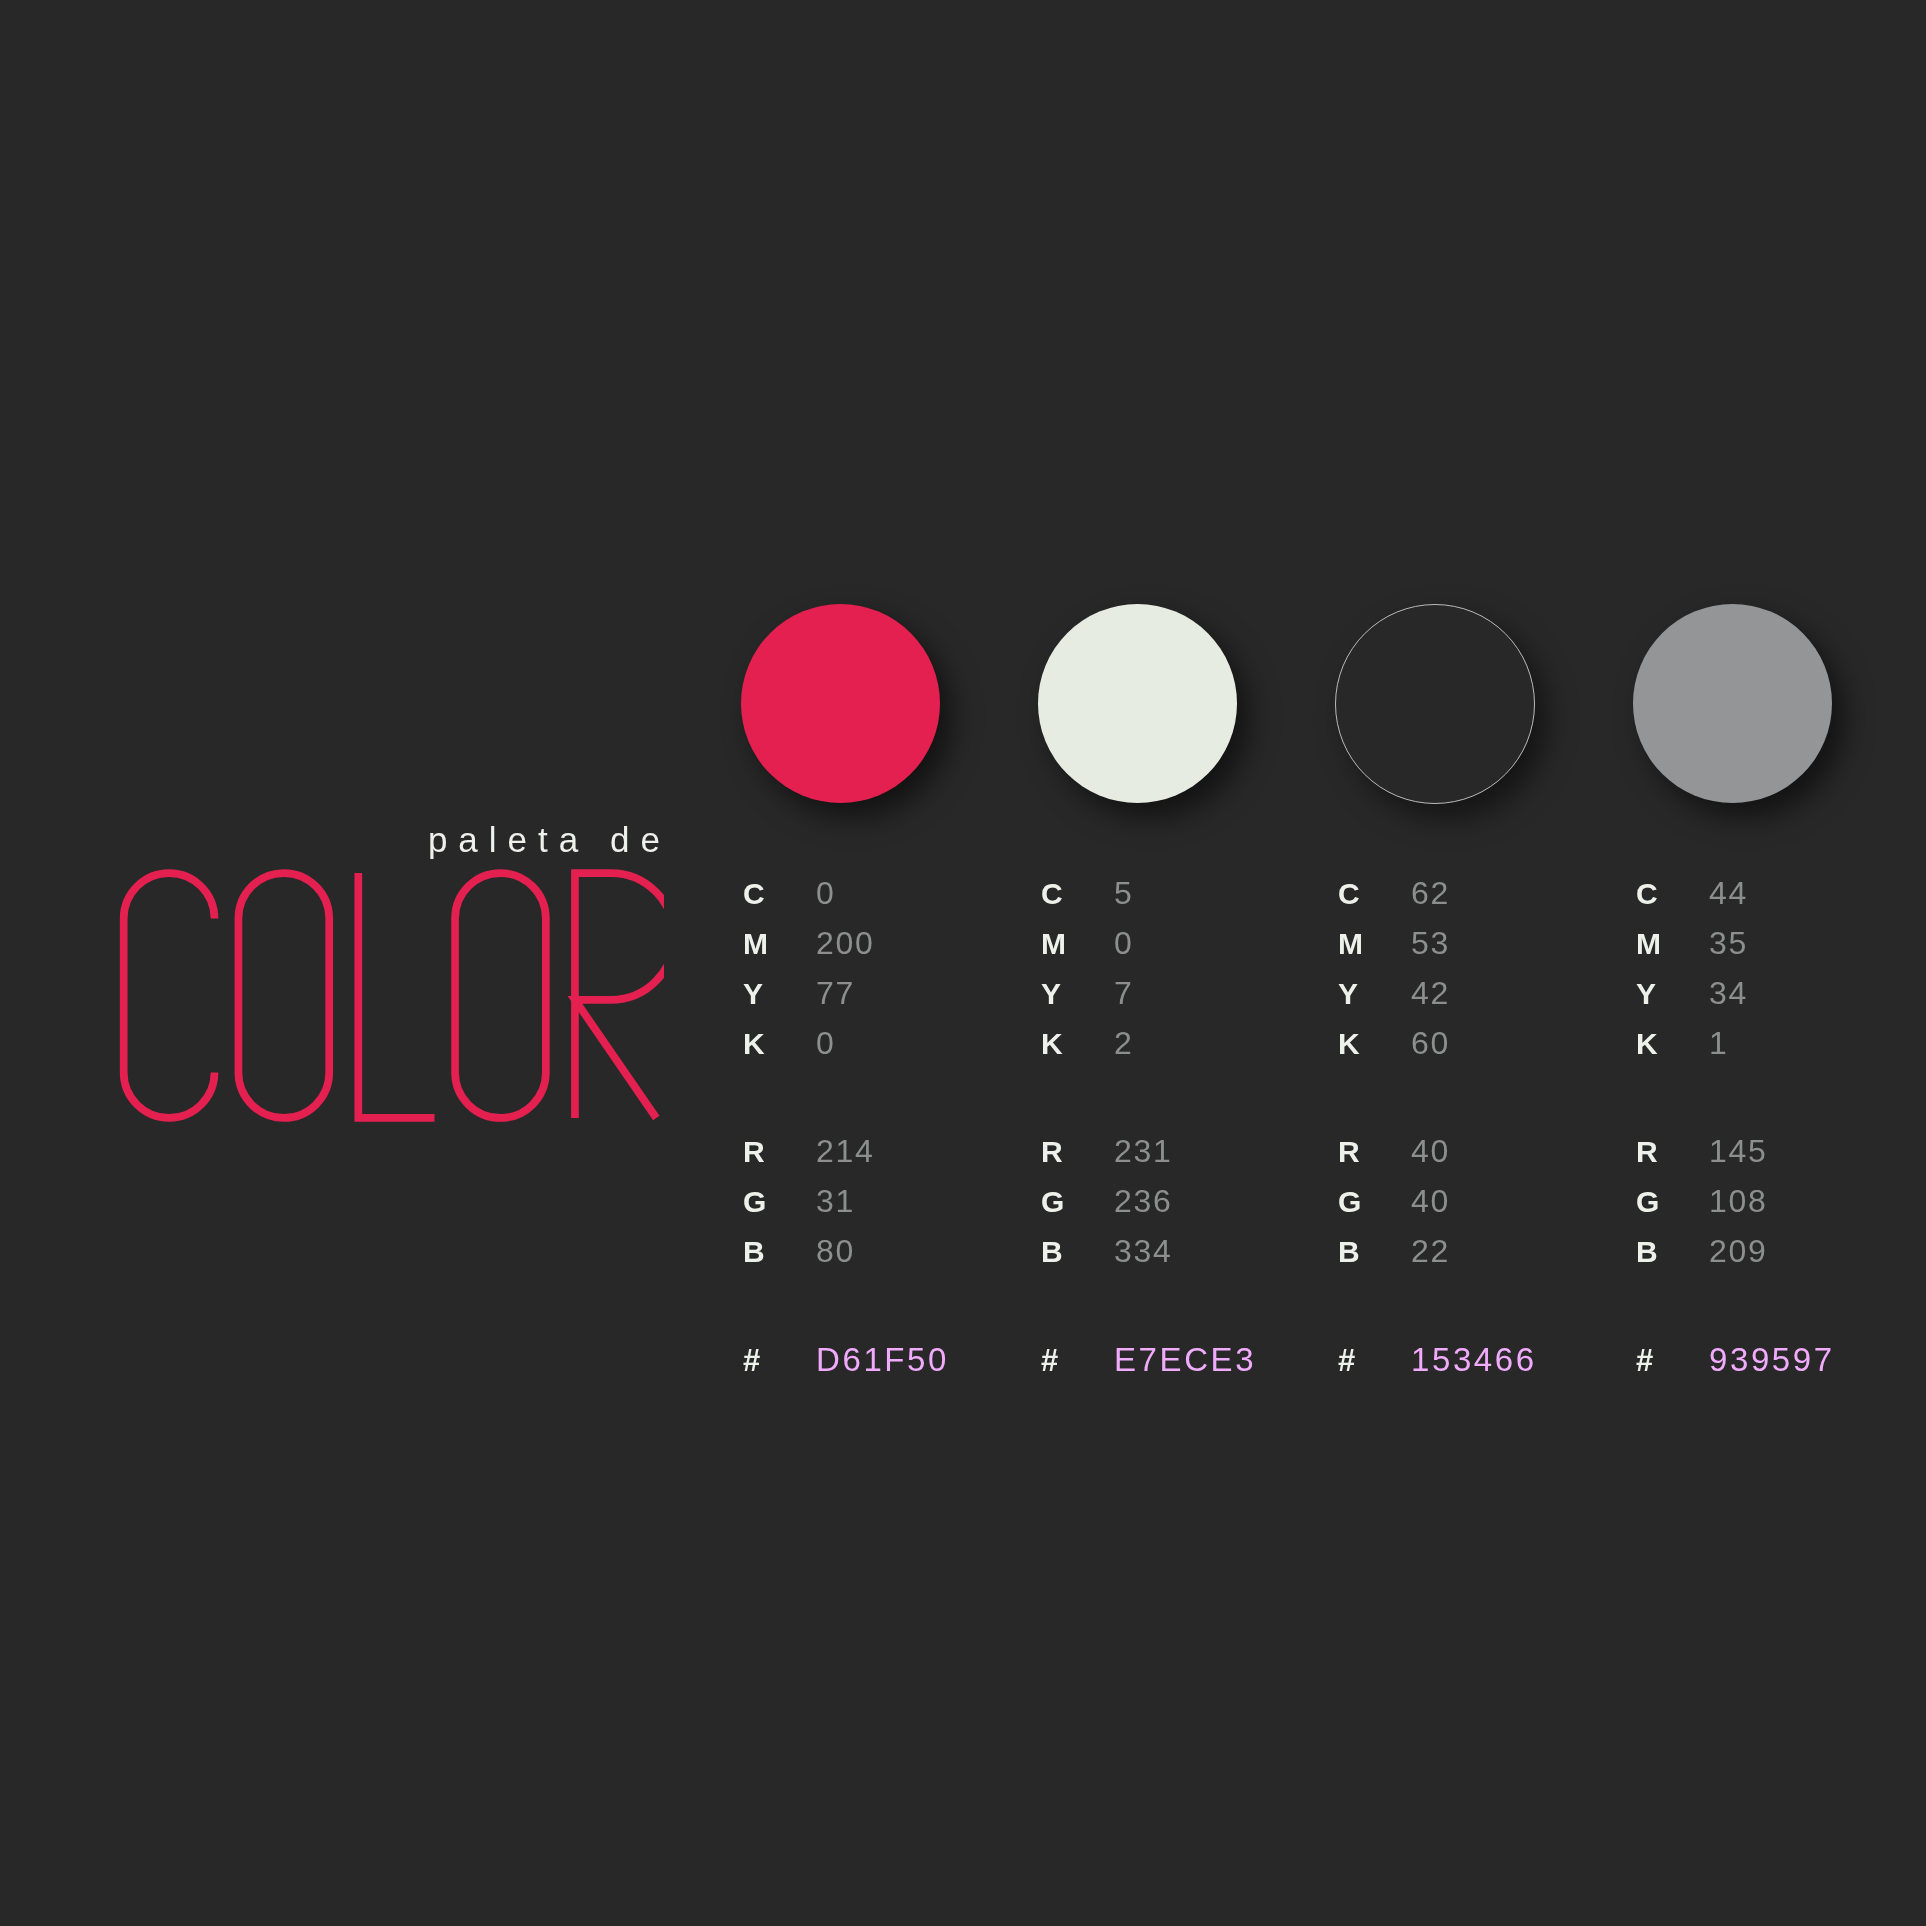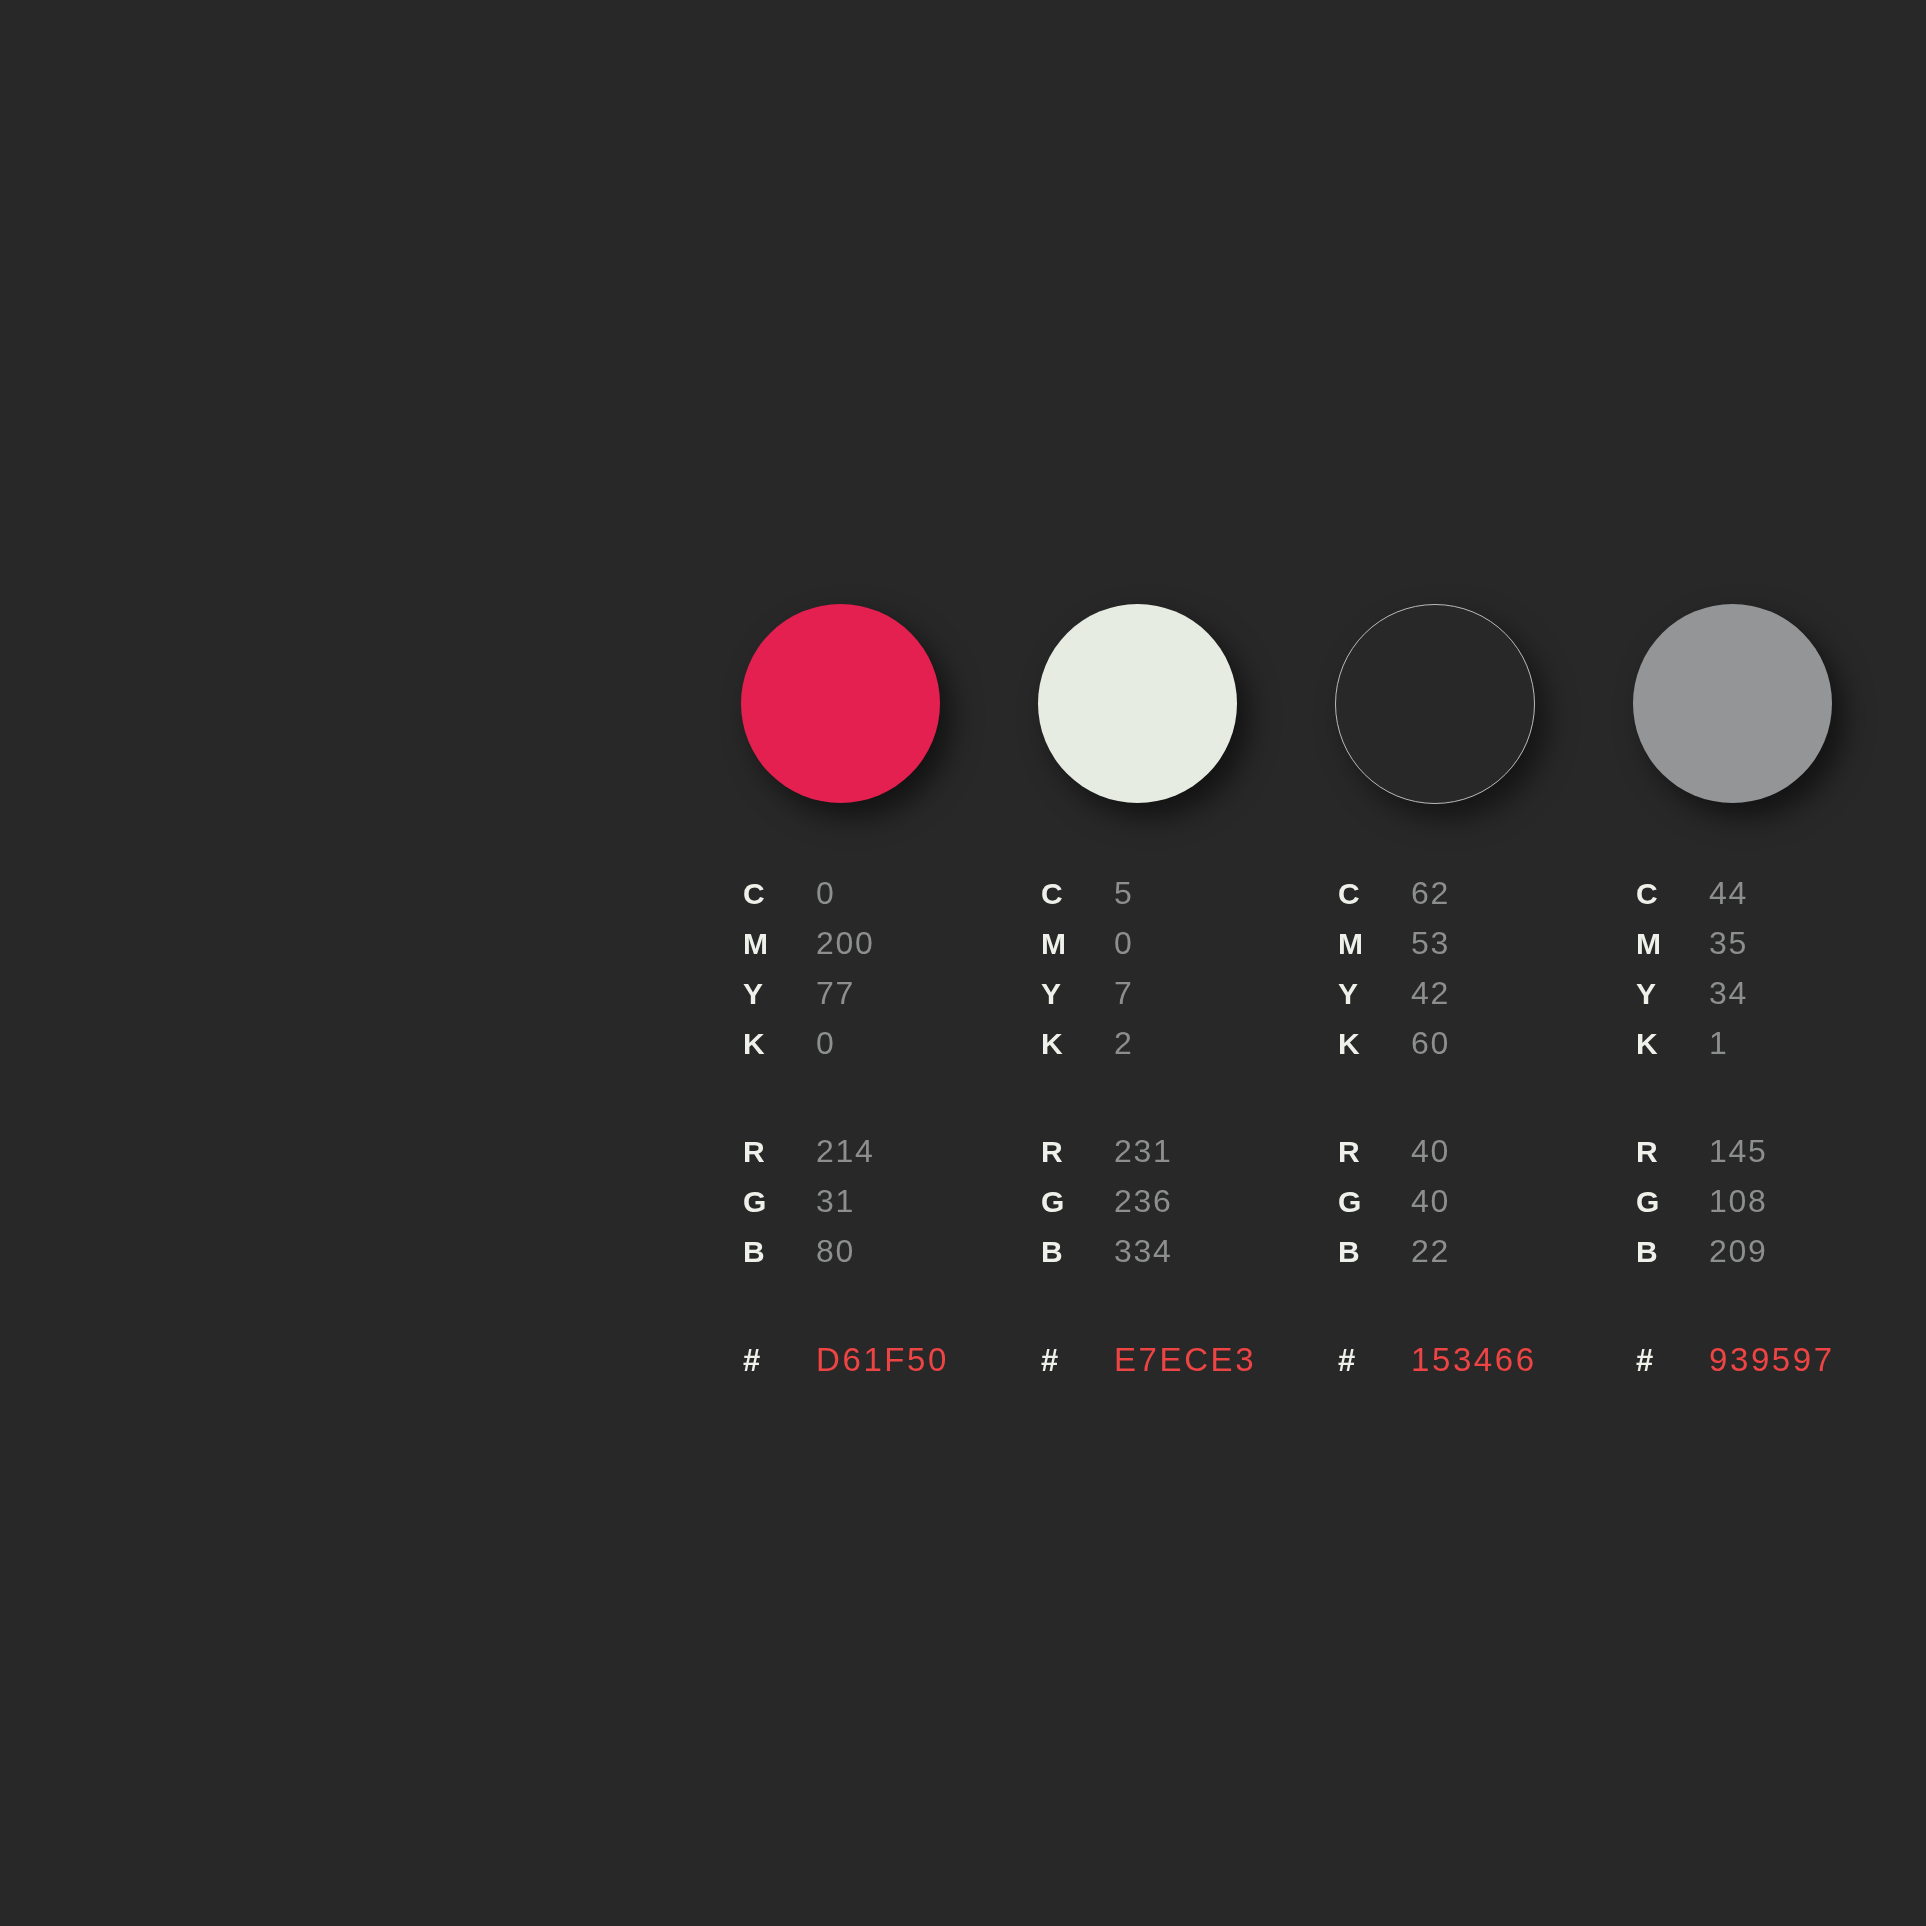--- a/index.html
+++ b/index.html
@@ -106,29 +106,48 @@
   .hex-row .key {
     font-size: 31px;
     font-weight: 700;
     color: #eef1ea;
     width: 73px;
     flex: 0 0 73px;
   }
   .hex-row .val {
     font-size: 33px;
     font-weight: 300;
-    color: #ef4444;
+    color: #f0abfc;
     letter-spacing: 2.6px;
   }
 </style>
 </head>
 <body>
 
 <div id="stage" style="background: rgb(40, 40, 40);">
 
+  <div id="title-block">
+    <div id="eyebrow" style="color: rgb(238, 240, 236);">paleta de</div>
+    <div id="wordmark-wrap">
+      <svg id="wordmark-svg" width="548" height="257" viewBox="0 0 640 300">
+        <g fill="none" stroke="#E3204F" stroke-width="9">
+
+          <path d="M 115 60 A 53 53 0 0 0 9 60 L 9 240 A 53 53 0 0 0 115 240" stroke-linecap="butt"></path>
+
+          <rect x="143" y="7" width="106" height="286" rx="53" ry="53"></rect>
+
+          <path d="M 283 7 L 283 293 L 372 293" stroke-linecap="butt"></path>
+
+          <rect x="396" y="7" width="106" height="286" rx="53" ry="53"></rect>
+
+          <path d="M 536 293 L 536 7 L 578 7 A 53 53 0 0 1 578 155 L 536 155 L 631 293" stroke-linecap="butt" stroke-linejoin="miter"></path>
+        </g>
+      </svg>
+    </div>
+  </div>
 
   <div class="swatch-col" style="left:741px">
     <div class="swatch filled" style="background: rgb(227, 32, 79);"></div>
   </div>
   <div class="swatch-col" style="left:1038px">
     <div class="swatch filled" style="background: rgb(231, 236, 227);"></div>
   </div>
   <div class="swatch-col" style="left:1335px">
     <div class="swatch outlined" style="background: rgb(40, 40, 41);"></div>
   </div>

